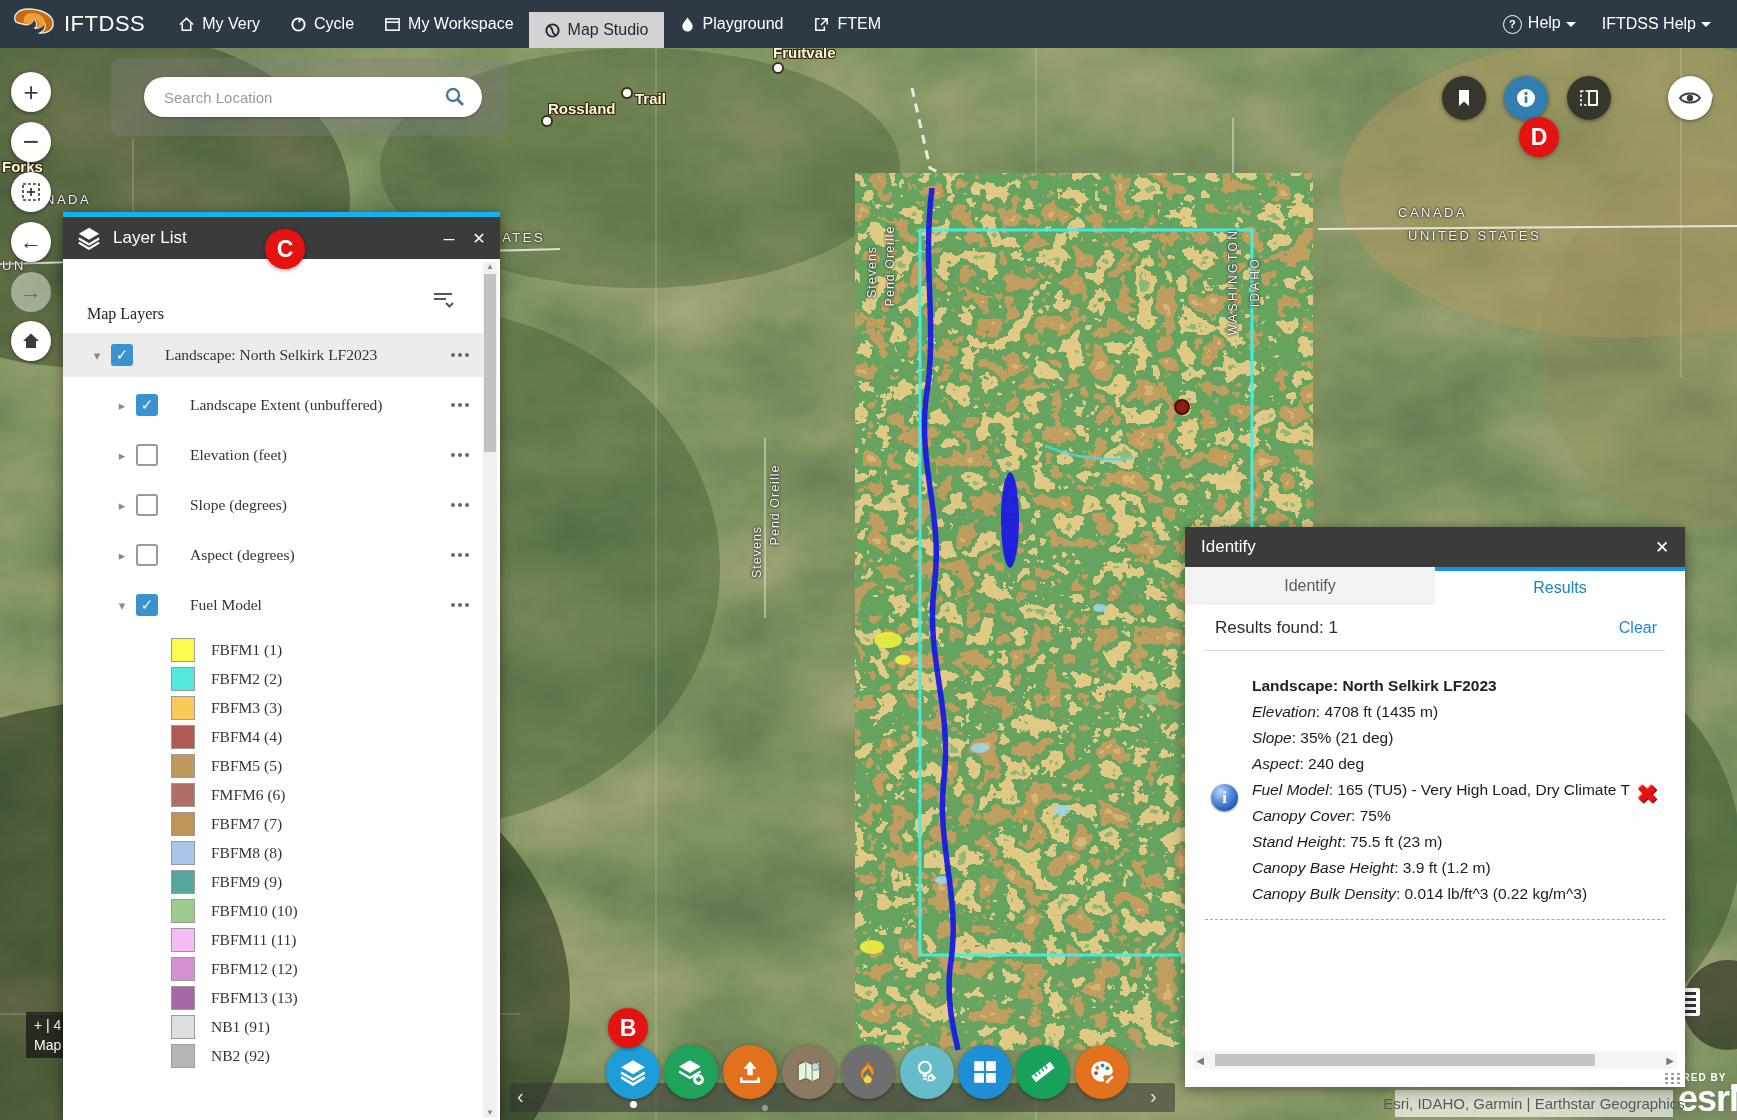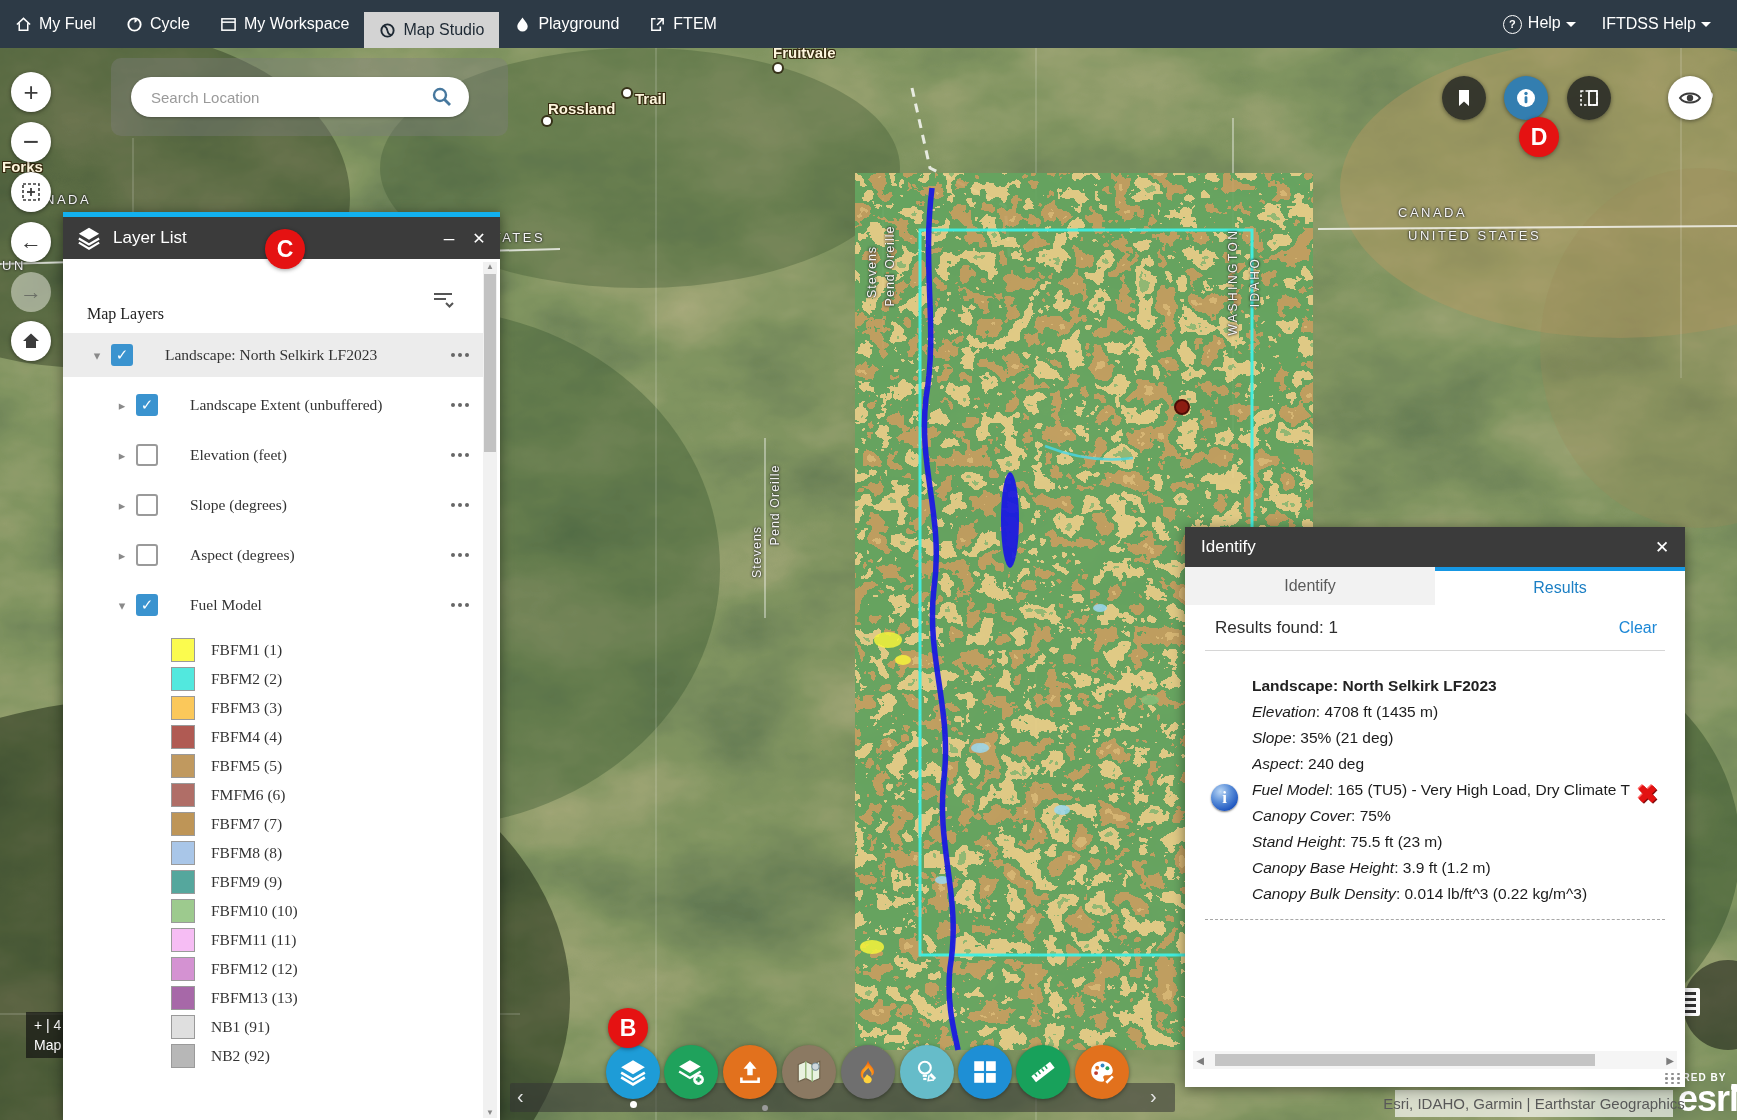--- a/index.html
+++ b/index.html
@@ -34,21 +34,21 @@
   
   .circlebtn{position:absolute;border-radius:50%;display:flex;align-items:center;justify-content:center;
              box-shadow:0 1px 4px rgba(0,0,0,.45);cursor:pointer;z-index:4;}
   .whitebtn{background:#fff;color:#3c3c3c;}
   .darkbtn{background:rgba(25,28,30,.78);color:#fff;}
   .bluebtn{background:#337eb0;color:#fff;}
 
   
   #searchzone{position:absolute;left:111px;top:58px;width:397px;height:78px;border-radius:10px;
               background:rgba(125,125,125,.38);z-index:3;}
-  #searchbox{position:absolute;left:20px;top:19px;width:338px;height:40px;background:#fff;border-radius:20px;
+  #searchbox{position:absolute;left:33px;top:19px;width:338px;height:40px;background:#fff;border-radius:20px;
              display:flex;align-items:center;box-shadow:0 1px 3px rgba(0,0,0,.3);}
   #searchbox input{border:0;outline:0;background:transparent;margin-left:18px;flex:1;font-size:15px;color:#444;
                    font-family:"Liberation Sans",sans-serif;}
   #searchbox input::placeholder{color:#9a9a9a;}
 
   
   #layerpanel{position:absolute;left:63px;top:212px;width:437px;height:908px;background:#fff;z-index:5;
               box-shadow:0 2px 12px rgba(0,0,0,.45);}
   #layerpanel .topline{position:absolute;left:0;top:0;width:100%;height:5px;background:#12b1ef;}
   #lphead{position:absolute;left:0;top:5px;width:100%;height:42px;background:#3b3b3b;color:#fff;
@@ -242,25 +242,32 @@
   <div class="adminlabel vert" style="left:872px;top:272px;font-size:12.5px;letter-spacing:1px;">Stevens</div>
   <div class="adminlabel vert" style="left:890px;top:266px;font-size:12.5px;letter-spacing:1px;">Pend Oreille</div>
   <div class="adminlabel vert" style="left:757px;top:552px;font-size:12.5px;letter-spacing:1px;">Stevens</div>
   <div class="adminlabel vert" style="left:775px;top:505px;font-size:12.5px;letter-spacing:1px;">Pend Oreille</div>
   <div class="towndot" style="left:774px;top:64px;"></div>
   <div class="towndot" style="left:623px;top:89px;"></div>
   <div class="towndot" style="left:543px;top:117px;"></div>
   <div id="cdot"></div>
 
   <div id="nav">
+    <div id="brand">
+      <svg class="flame" viewBox="0 0 46 36">
+        <path d="M6 16 C2 10 8 3 18 3 C30 3 42 8 43 16 C44 23 38 28 30 27 C36 24 37 18 32 14 C34 19 30 23 25 22 C28 19 27 15 23 12 C24 17 18 20 13 18 C9 17 7 17 6 16 Z" fill="#c86a14" stroke="#e6e6e6" stroke-width="1.4"></path>
+        <path d="M14 17 C12 12 16 7 22 7 C29 7 35 11 35 16 C35 20 31 23 27 22 C30 19 29 14 24 12 C25 16 21 19 17 18 Z" fill="#f0a030"></path>
+      </svg>
+      <span class="bname">IFTDSS</span>
+    </div>
     <div class="navitem">
       <svg viewBox="0 0 18 18">
           <path d="M2 9 L9 2.5 L16 9 M4.5 7.8 V15 H13.5 V7.8" fill="none" stroke="#fff" stroke-width="1.6"></path>
         </svg>
-      <span>My Fuel</span>
+      <span>My Very</span>
     </div>
     <div class="navitem">
       <svg viewBox="0 0 18 18">
           <circle cx="9" cy="9" r="6.5" fill="none" stroke="#fff" stroke-width="2"></circle>
           <path d="M9 2.5 L12 5 L9 7.5 Z" fill="#fff"></path>
         </svg>
       <span>Cycle</span>
     </div>
     <div class="navitem">
       <svg viewBox="0 0 18 18">

